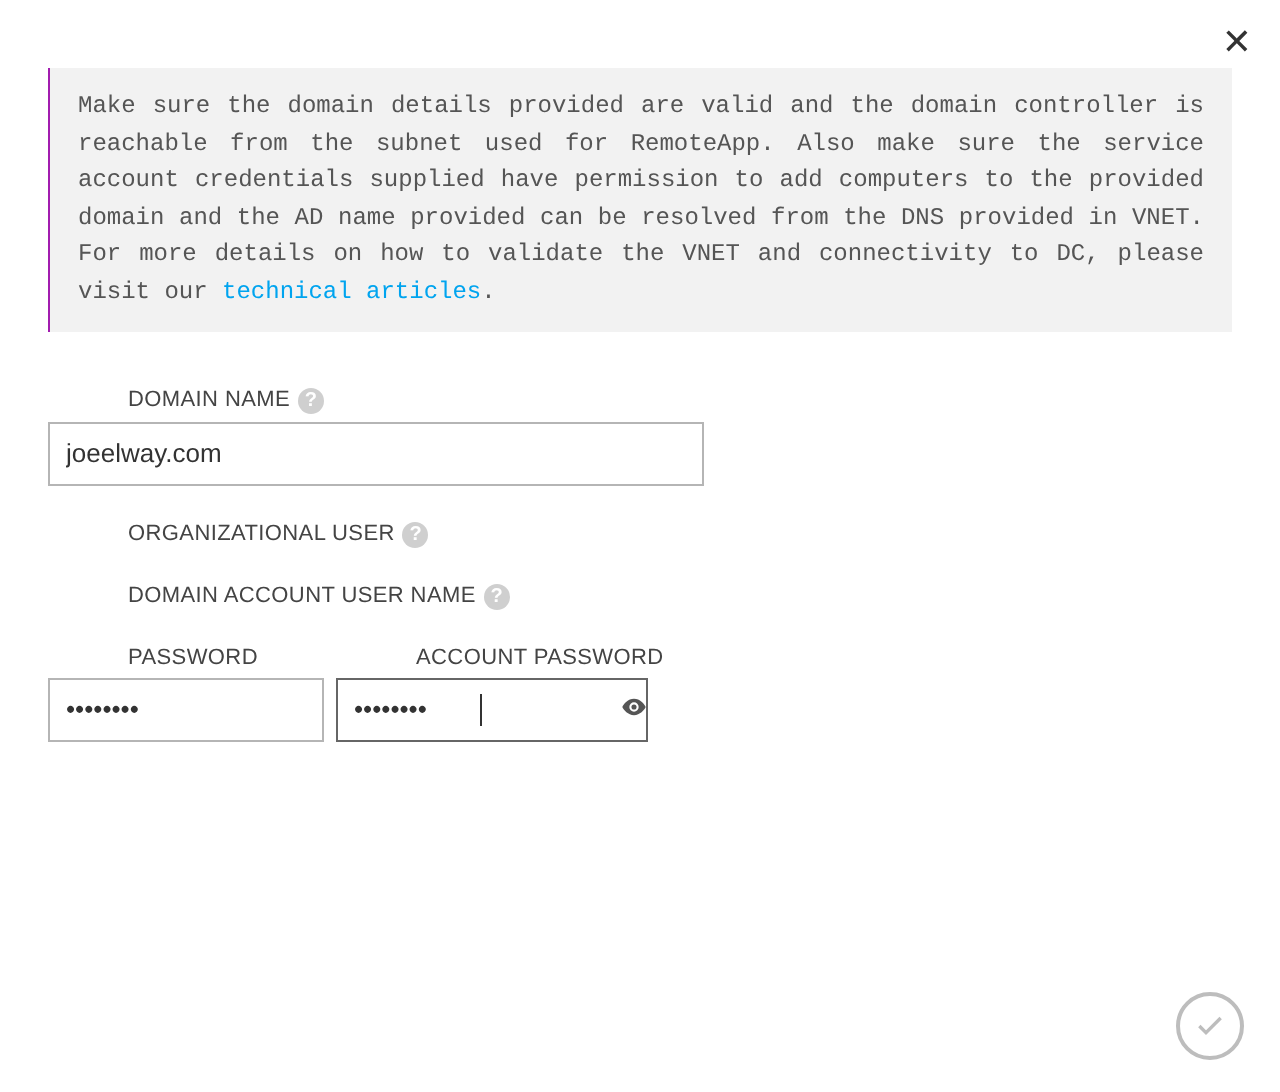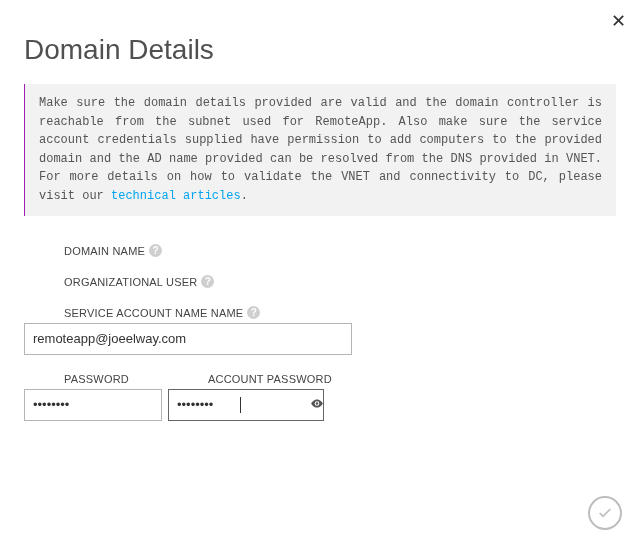--- a/index.html
+++ b/index.html
@@ -46,21 +46,21 @@
     text-decoration: none;
   }
   .form {
     margin-top: 28px;
   }
   .field {
     margin-bottom: 18px;
   }
   .label-row {
     display: flex;
-    align-items: flex-end;
+    align-items: center;
     gap: 4px;
     font-size: 11px;
     letter-spacing: 0.2px;
     color: #444;
     margin-bottom: 4px;
     font-family: "Segoe UI", Arial, sans-serif;
     padding-left: 40px;
   }
   .help-icon {
     width: 13px;
@@ -131,48 +131,47 @@
   }
   .ok-circle svg { width: 16px; height: 16px; }
 </style>
 </head>
 <body>
 
 <div class="close-x">✕</div>
 
 <div class="container">
 
-  <h1 class="title">Domain Details</h1>
 
   <div class="info-box">
     <span>Make sure the domain details provided are valid and the domain controller is reachable from the subnet used for RemoteApp. Also make sure the service account credentials supplied have permission to add computers to the provided domain and the AD name provided can be resolved from the DNS provided in VNET. For more details on how to validate the VNET and connectivity to DC, please visit our </span><a href="#">technical articles</a><span>.</span>
   </div>
 
   <div class="form">
 
     <div class="field">
       <div class="label-row">
         <span>DOMAIN NAME</span>
         <span class="help-icon">?</span>
       </div>
+      <input type="text" class="w-wide" value="joeelway.com" style="">
     </div>
 
     <div class="field">
       <div class="label-row">
         <span>ORGANIZATIONAL USER</span>
         <span class="help-icon">?</span>
       </div>
     </div>
 
     <div class="field">
       <div class="label-row">
-        <span>SERVICE ACCOUNT NAME NAME</span>
+        <span>DOMAIN ACCOUNT USER NAME</span>
         <span class="help-icon">?</span>
       </div>
-      <input type="text" class="w-wide" value="remoteapp@joeelway.com" style="">
     </div>
 
     <div class="pw-row">
       <div class="pw-col field">
         <div class="label-row">
           <span>PASSWORD</span>
         </div>
         <input type="text" class="w-pw" value="••••••••" style="">
       </div>
       <div class="pw-col field">

